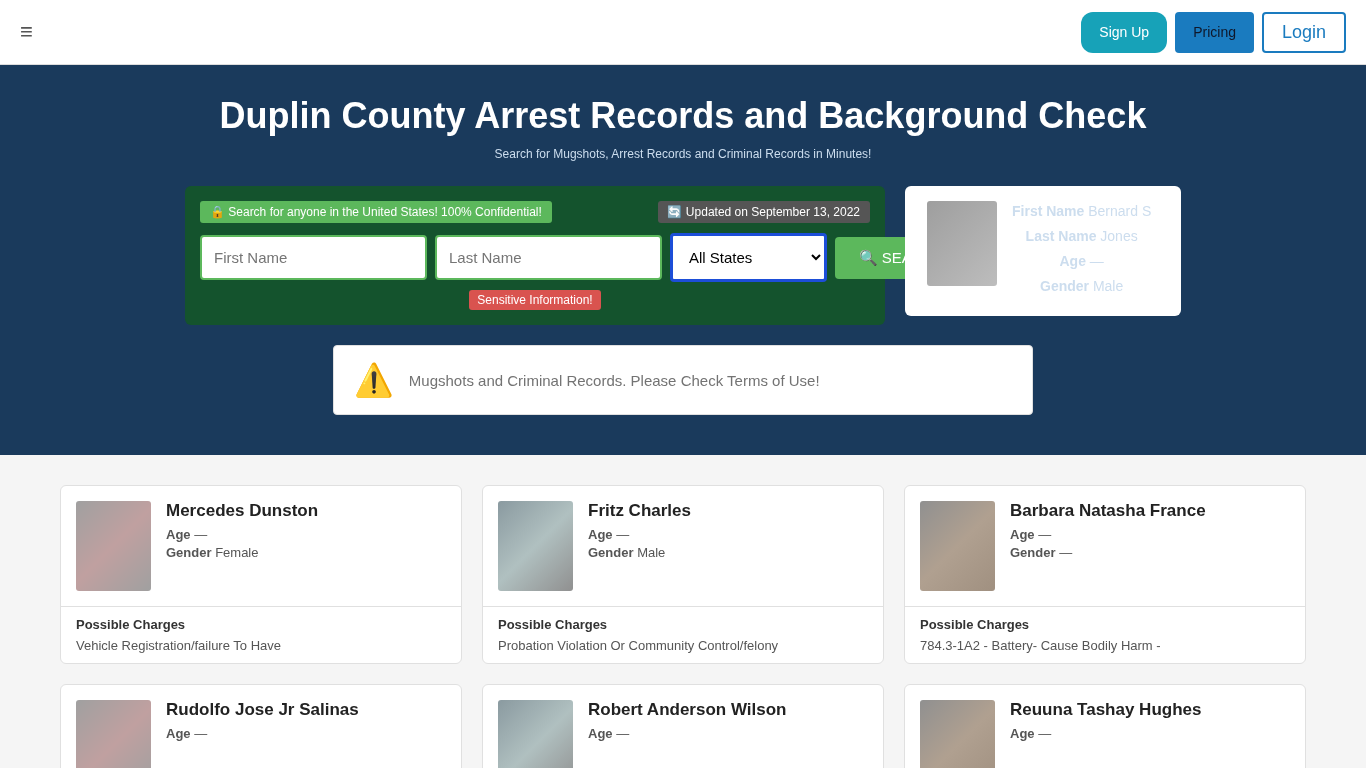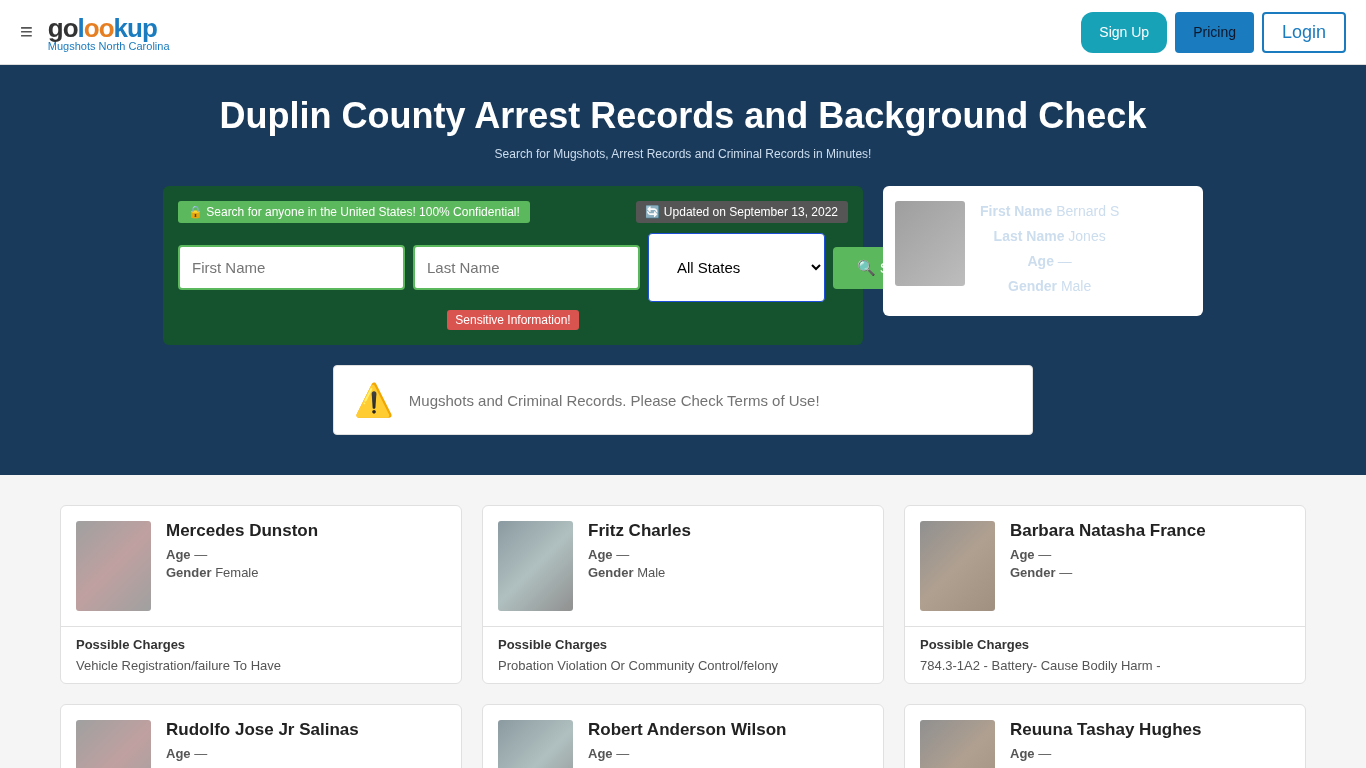--- a/index.html
+++ b/index.html
@@ -78,22 +78,22 @@
       flex: 1;
       padding: 12px;
       border: 2px solid #5cb85c;
       border-radius: 4px;
       font-size: 15px;
       background: #fff;
       color: #aaa;
     }
     .search-inputs select {
       flex: 1;
-      padding: 24px;
-      border: 1px solid #1d4ed8;
+      padding: 12px;
+      border: 3px solid #1d4ed8;
       border-radius: 4px;
       font-size: 15px;
       background: #fff;
     }
     .btn-search {
       background: #5cb85c;
       color: #fff;
       border: none;
       padding: 12px 24px;
       border-radius: 4px;
@@ -108,22 +108,22 @@
       border-radius: 3px;
       font-size: 12px;
       margin-top: 8px;
       display: inline-block;
     }
 
     
     .profile-card {
       background: #fff;
       border-radius: 6px;
-      padding: 15px 12px;
-      width: 320px;
+      padding: 15px 22px;
+      width: 276px;
       min-height: 120px;
     }
     .profile-card-inner { display: flex; gap: 15px; align-items: flex-start; }
     .profile-avatar {
       width: 70px;
       height: 85px;
       background: linear-gradient(135deg, #9e9e9e, #bdbdbd);
       border-radius: 3px;
       flex-shrink: 0;
     }
@@ -189,26 +189,20 @@
     }
     .charges-title { font-size: 13px; font-weight: bold; color: #333; margin-bottom: 6px; }
     .charges-text { font-size: 13px; color: #555; }
   </style>
 </head>
 <body>
 
 <header class="header">
   <div class="header-left">
     <span class="hamburger">≡</span>
-    <div>
-      <div class="logo-text">
-        <span class="logo-go">go</span><span style="color:#1a7bbf">l</span><span style="color:#e67e22">oo</span><span style="color:#1a7bbf">kup</span>
-      </div>
-      <div class="logo-sub">Mugshots North Carolina</div>
-    </div>
   </div>
   <div class="header-right">
     <button class="btn-signup">Sign Up</button>
     <button class="btn-pricing">Pricing</button>
     <button class="btn-login">Login</button>
   </div>
 </header>
 
 <section class="hero">
   <h1>Duplin County Arrest Records and Background Check</h1>

